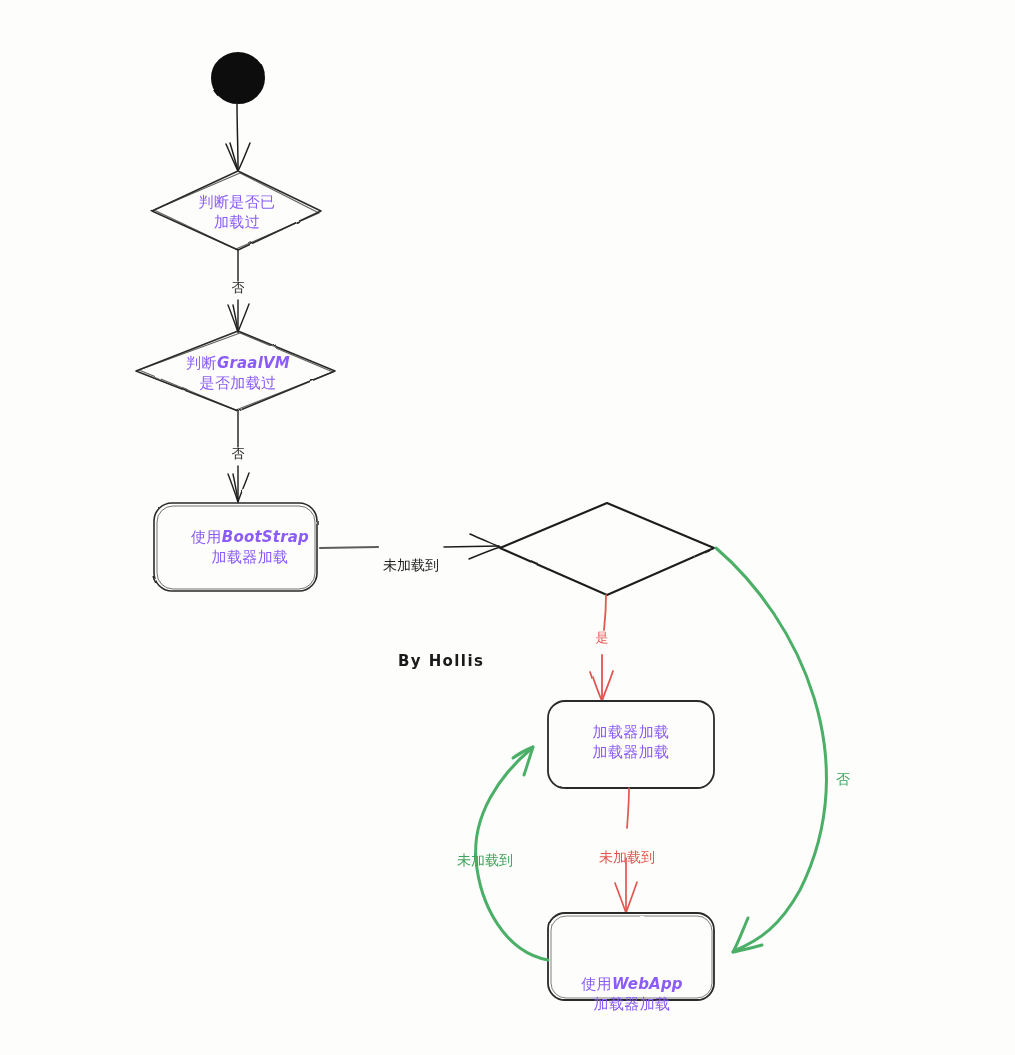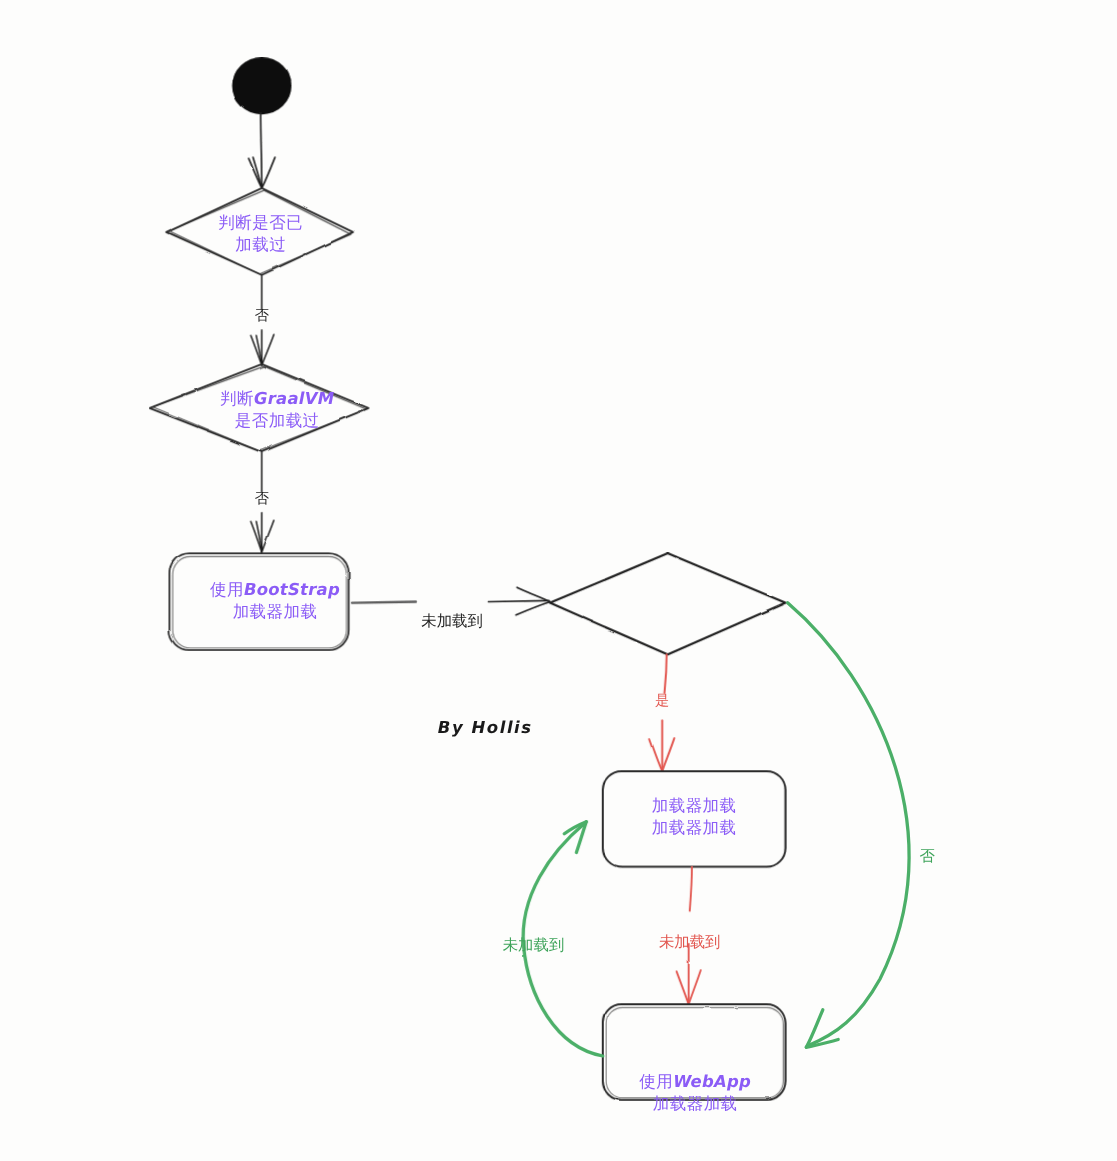--- a/index.html
+++ b/index.html
@@ -54,21 +54,20 @@
     line-height: 1;
   }
   .edge-label.black { color: #1f1f1f; }
   .edge-label.red   { color: #e2564f; }
   .edge-label.green { color: #3fa45b; }
   .edge-label.big   { font-size: 14px; margin-top: 20px; }
   .watermark {
     position: absolute;
     font-family: "DejaVu Sans", "Liberation Sans", sans-serif;
     font-size: 15px;
-    font-style: italic;
     font-weight: 600;
     letter-spacing: 1.4px;
     color: #1a1a1a;
     white-space: nowrap;
   }
 </style>
 </head>
 <body>
 
 <div id="canvas">
@@ -179,21 +178,21 @@
       <path d="M524,775 C528,763 531,753 533,747"></path>
     </g>
 
   </svg>
 
   <div class="node-label" style="left:152px; top:193px; width:170px;">
     <div class="cjk">判断是否已</div>
     <div class="cjk">加载过</div>
   </div>
 
-  <div class="node-label" style="left:152px; top:352px; width:200px;">
+  <div class="node-label" style="left:138px; top:352px; width:200px;">
     <div><span class="cjk">判断</span><span class="latin">GraalVM</span></div>
     <div class="cjk">是否加载过</div>
   </div>
 
   <div class="node-label" style="left:155px; top:526px; width:190px;">
     <div><span class="cjk">使用</span><span class="latin">BootStrap</span></div>
     <div class="cjk">加载器加载</div>
   </div>
 
 

